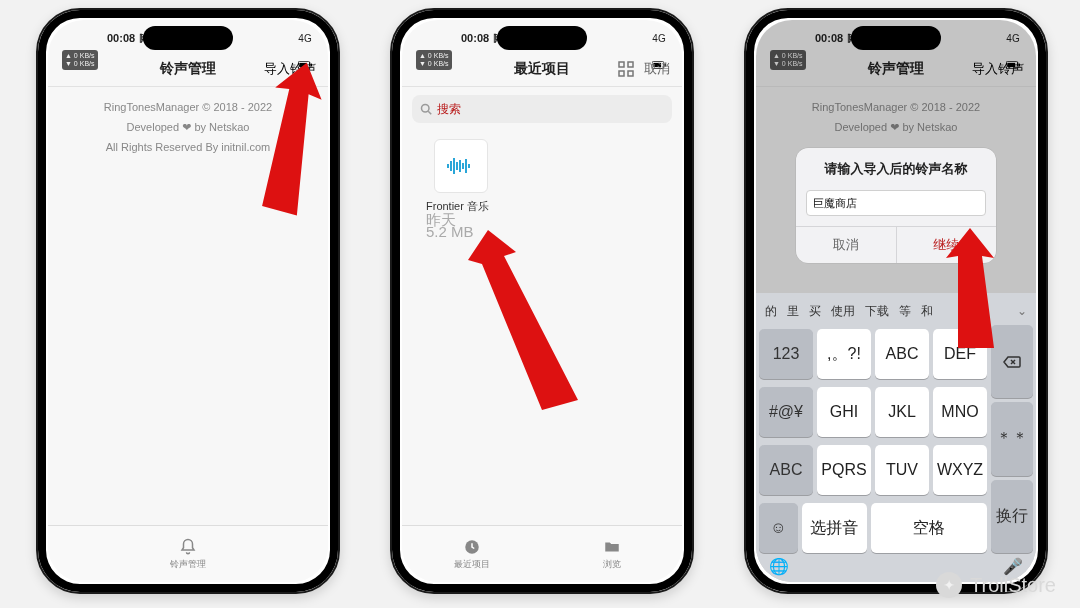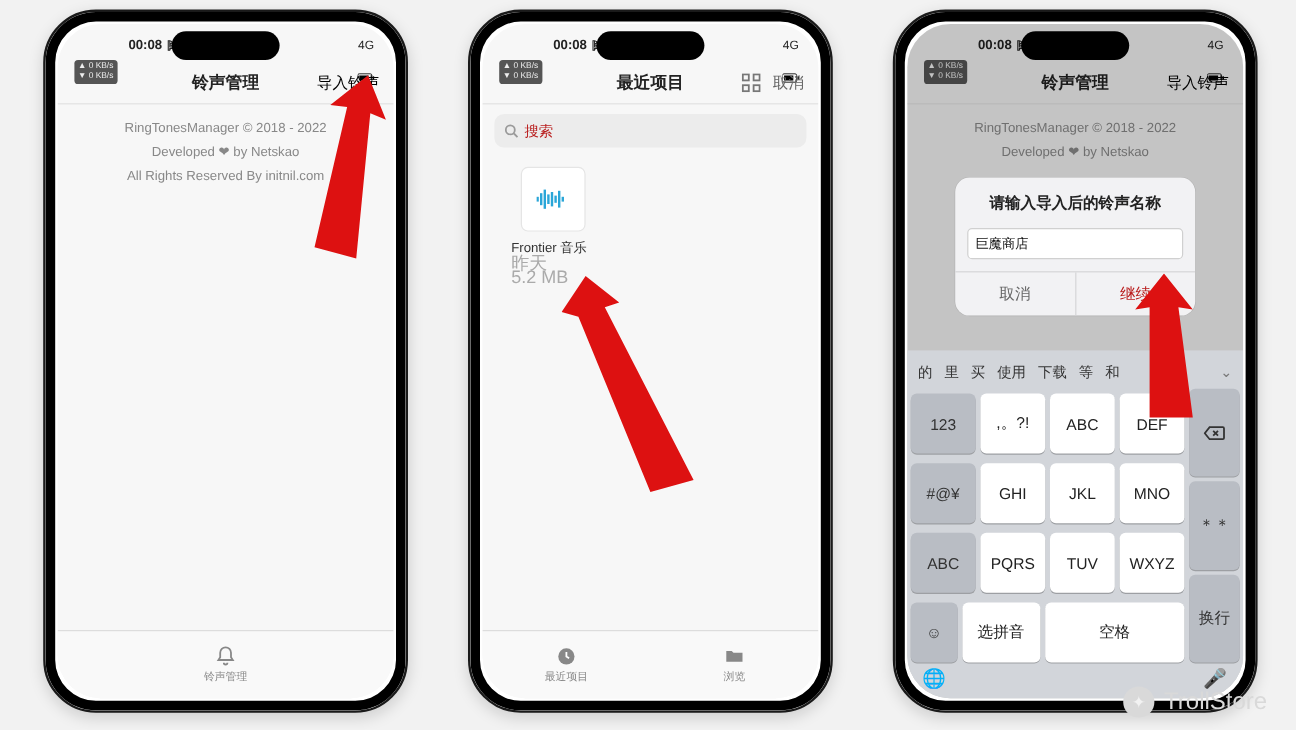--- a/index.html
+++ b/index.html
@@ -32,21 +32,21 @@
   .alert-btns{display:flex;border-top:0.5px solid #d5d5d8;}
   .alert-btn{flex:1;padding:9px 0;font-size:13px;}
   .alert-btn.left{color:#666;border-right:0.5px solid #d5d5d8;}
   .alert-btn.right{color:#b91c1c;font-weight:400;}
   
   .kbd{position:absolute;left:0;right:0;bottom:0;background:#d2d5da;padding:4px 3px 6px;}
   .cand{display:flex;align-items:center;height:28px;font-size:12px;color:#333;padding:0 6px;gap:10px;}
   .cand span{white-space:nowrap;}
   .cand .arrow{margin-left:auto;color:#777;}
   .krow{display:flex;gap:4px;margin-top:4px;}
-  .key{flex:1;background:#fff;border-radius:5px;height:50px;display:flex;align-items:center;justify-content:center;font-size:13px;color:#222;box-shadow:0 1px 0 rgba(0,0,0,.25);}
+  .key{flex:1;background:#fff;border-radius:5px;height:50px;display:flex;align-items:center;justify-content:center;font-size:16px;color:#222;box-shadow:0 1px 0 rgba(0,0,0,.25);}
   .key.func{background:#b9bdc4;color:#333;}
   .sidekeys{width:42px;display:flex;flex-direction:column;gap:4px;}
   .kgrid{display:flex;gap:4px;}
   .kcol{flex:1;display:flex;flex-direction:column;gap:4px;}
   .bottomrow{display:flex;align-items:center;justify-content:space-between;padding:4px 10px 0;color:#555;}
   
   .arrowPtr{position:absolute;pointer-events:none;}
   
   .wm{position:absolute;right:24px;bottom:10px;display:flex;align-items:center;gap:8px;color:#d9d9d9;font-size:20px;font-weight:500;}
   .wm-ico{width:26px;height:26px;border-radius:50%;background:#d9d9d9;display:flex;align-items:center;justify-content:center;color:#f2f2f2;font-size:14px;}

